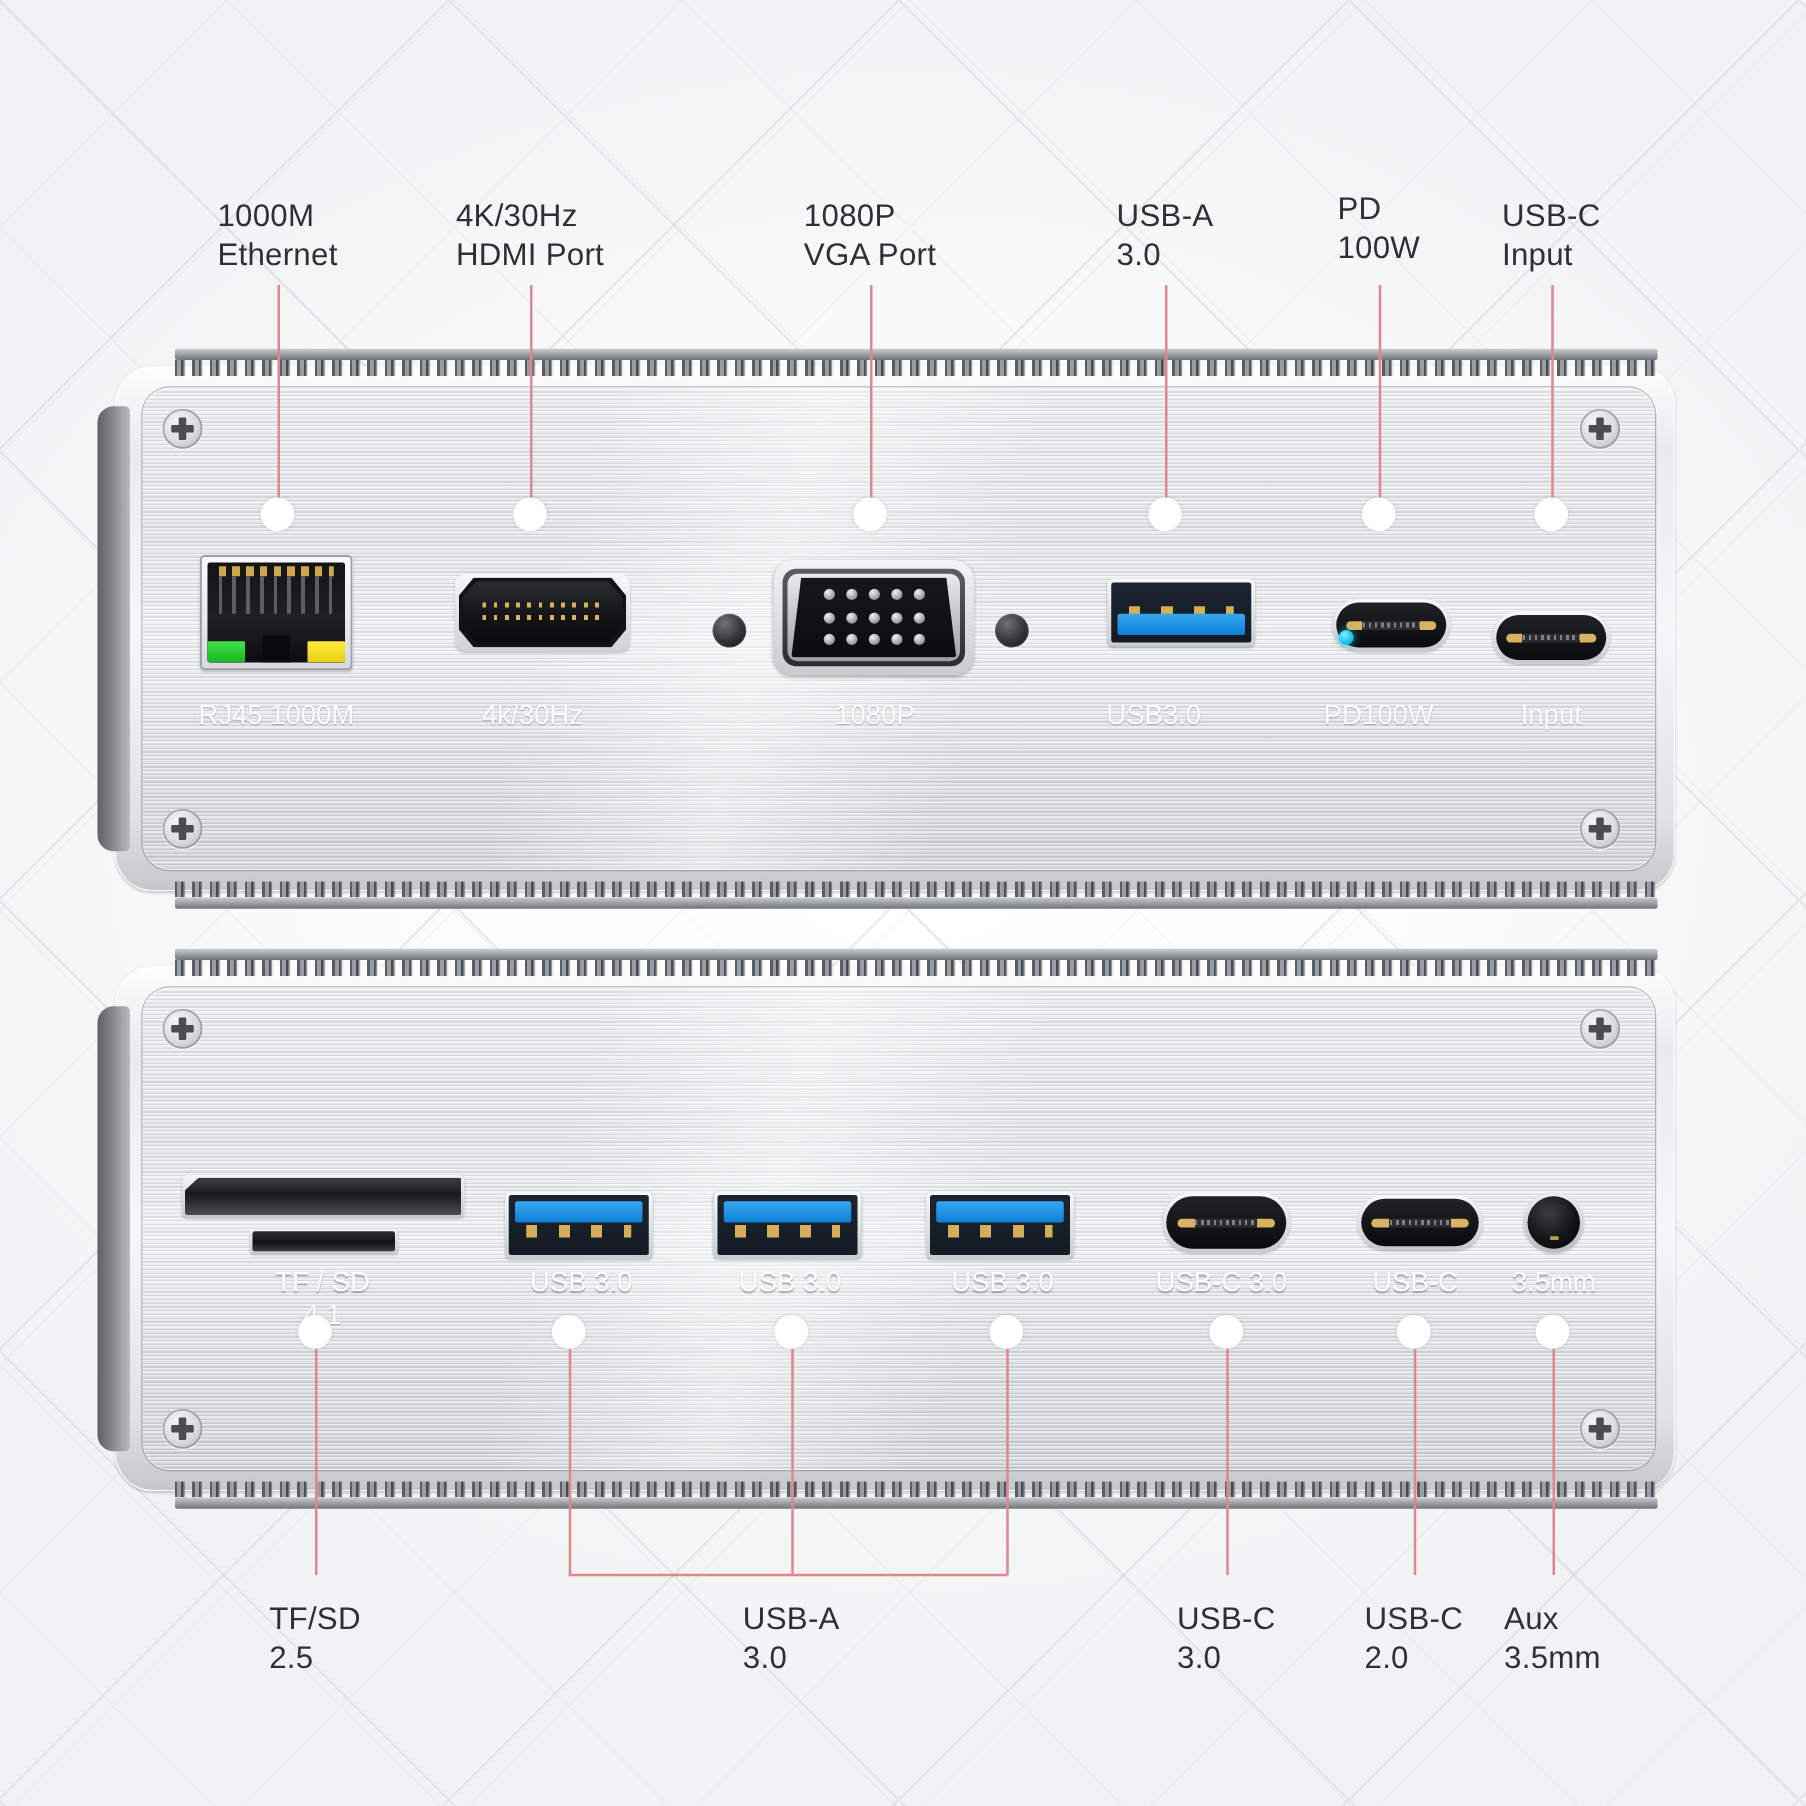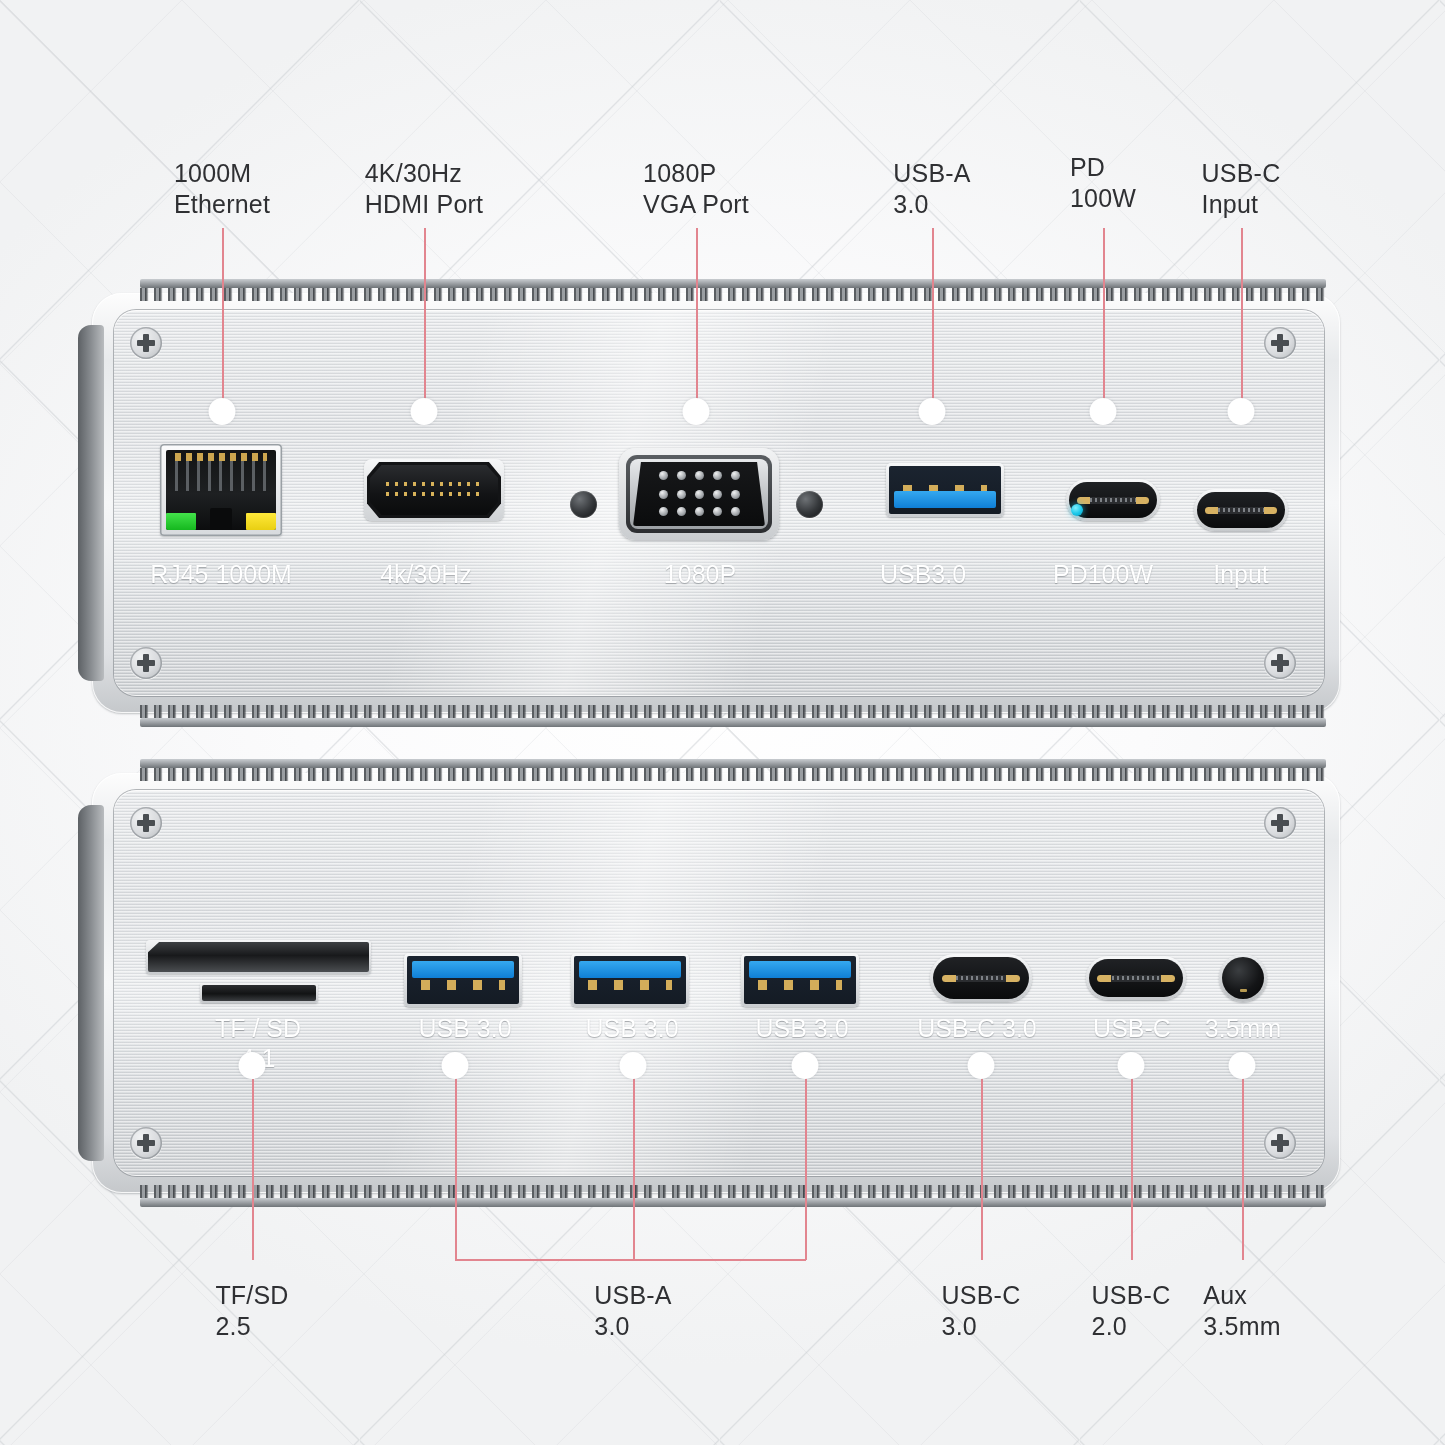--- a/index.html
+++ b/index.html
@@ -355,21 +355,21 @@
     background: radial-gradient(circle at 38% 32%, #7df1ff 0%, #18c6e8 55%, #0a9ec2 100%);
     box-shadow: 0 0 7px rgba(30,200,235,.75);
     z-index: 5;
   }
 
   
   .silk {
     position: absolute;
     transform: translateX(-50%);
     color: #ffffff;
-    font-size: 25px;
+    font-size: 22px;
     line-height: 1.2;
     text-align: center;
     white-space: pre-line;
     text-shadow: 0 1px 1px rgba(110,115,120,.55);
     z-index: 5;
   }
 </style>
 </head>
 <body>
 

